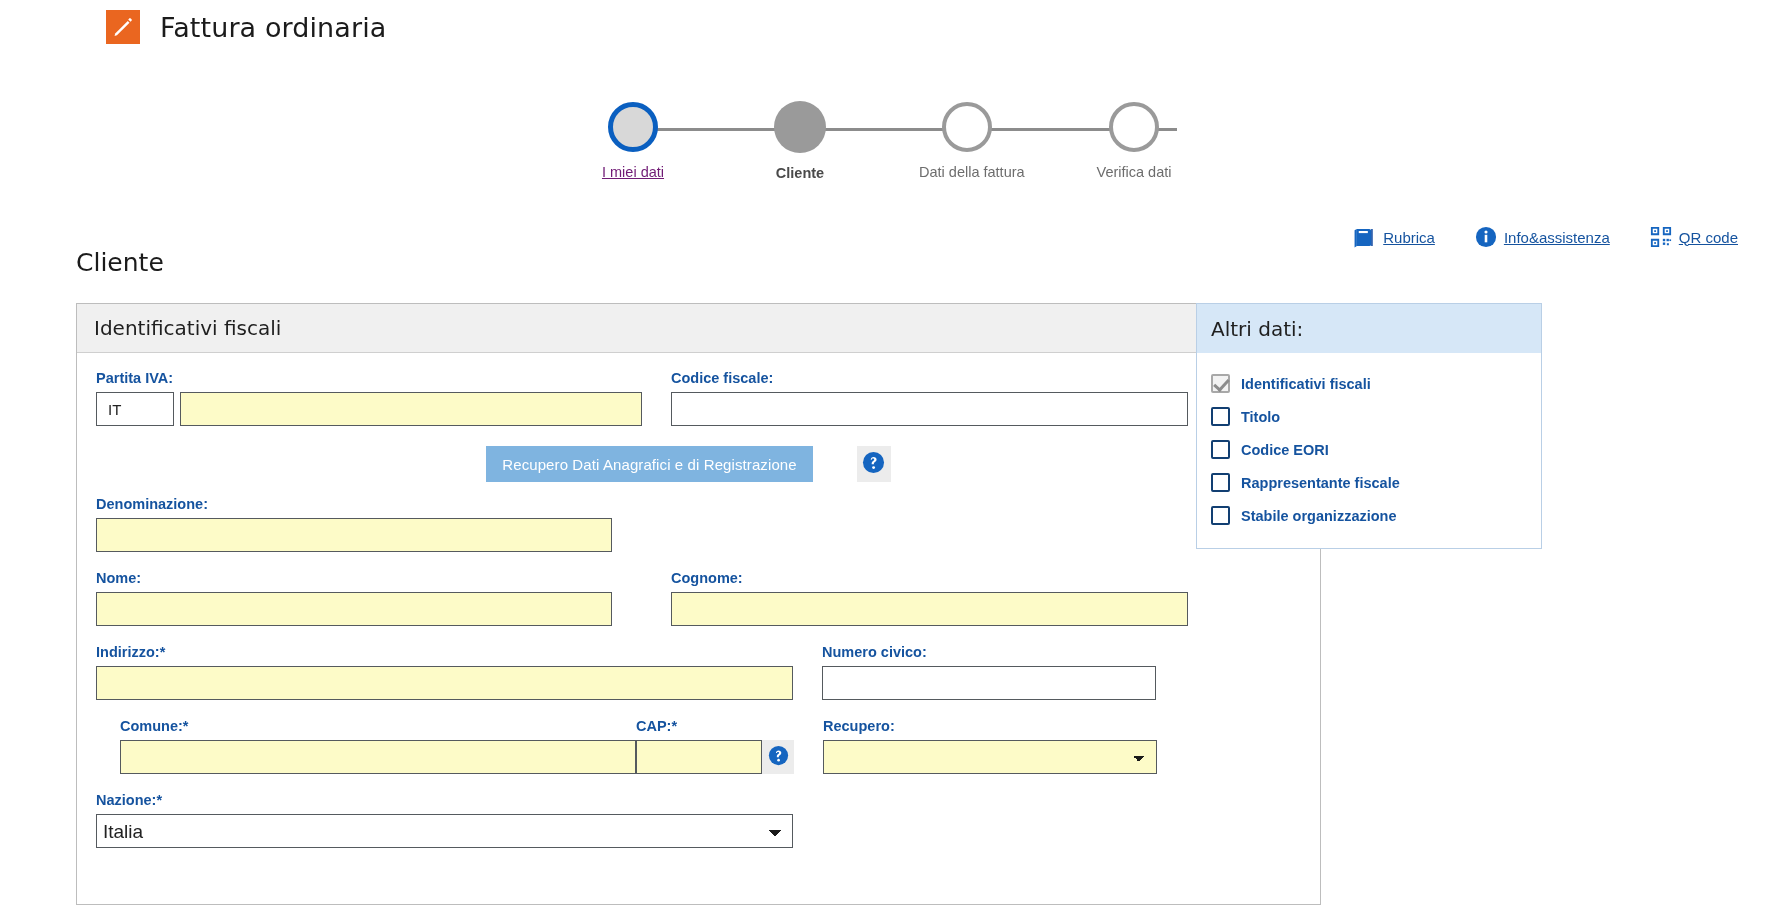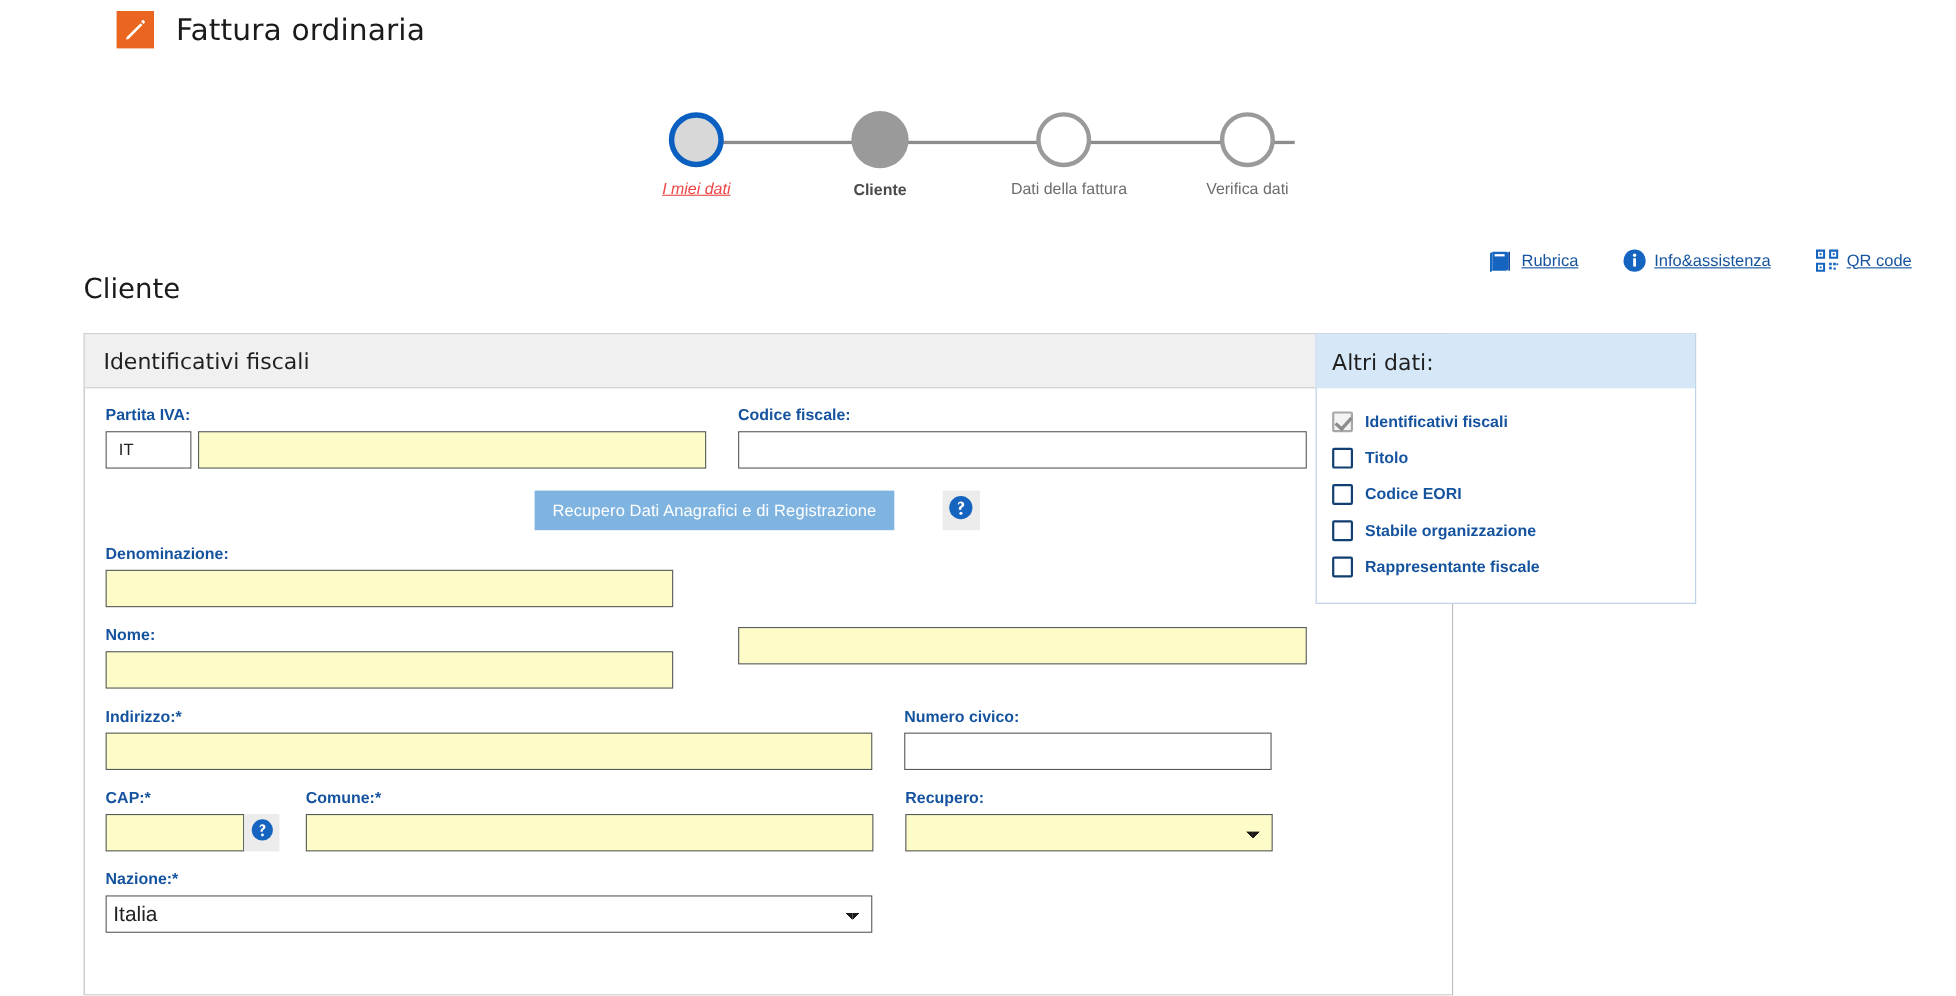--- a/index.html
+++ b/index.html
@@ -63,24 +63,23 @@
   .step.done .bubble  { border: 5px solid #0a5fc0; background: #d8d8d8; }
   .step.current .bubble { border: none; background: #9a9a9a; width: 52px; height: 52px; margin-top: 17px;}
   .step.todo .bubble  { border: 4px solid #9a9a9a; background: #ffffff; }
   .step .label {
     margin-top: 12px;
     font-size: 14.5px;
     color: #6d6d6d;
     white-space: nowrap;
   }
   .step.done .label {
-    color: #ef4444;
+    color: #701a75;
     text-decoration: underline;
     cursor: pointer;
-    font-style: italic;
   }
   .step.current .label { color: #4a4a4a; font-weight: bold; }
 
   
   .util-bar {
     position: absolute;
     right: 40px; top: 226px;
     display: flex; align-items: center;
     gap: 40px;
   }
@@ -411,57 +410,58 @@
         <label class="f-label">Denominazione:</label>
         <input class="f-input w-denominazione" type="text" value="" style="">
       </div>
 
       <div class="row mb-row">
         <div class="col-left">
           <label class="f-label">Nome:</label>
           <input class="f-input w-nome" type="text" value="" style="">
         </div>
         <div class="col-right">
+          <label class="f-label">Cognome:</label>
           <input class="f-input" type="text" value="" style="">
         </div>
       </div>
 
       <div class="flexrow mb-row">
         <div>
           <label class="f-label">Indirizzo:*</label>
           <input class="f-input w-indirizzo" type="text" value="" style="">
         </div>
         <div class="gap-right">
           <label class="f-label">Numero civico:</label>
           <input class="f-input plain w-numcivico" type="text" value="" style="">
         </div>
       </div>
 
       <div class="flexrow mb-row">
+        <div style="margin-left:24px;">
+          <label class="f-label">Comune:*</label>
+          <input class="f-input w-comune" type="text" value="" style="">
+        </div>
+
         <div>
           <label class="f-label">CAP:*</label>
           <div class="cap-wrap">
             <input class="f-input cap-input" type="text" value="" style="">
             <div class="cap-help">
               <span>
                 <svg width="21" height="21" viewBox="0 0 24 24">
                   <circle cx="12" cy="12" r="11" fill="#1565c0"></circle>
                   <path d="M9.1 9.1c0-1.7 1.3-2.9 3-2.9 1.8 0 3.1 1.1 3.1 2.7 0 1.3-.7 2-1.7 2.7-.8.6-1.1 1-1.1 1.8v.5h-2.3v-.8c0-1.3.5-2 1.5-2.7.8-.6 1.1-.9 1.1-1.5 0-.6-.5-1-1.2-1-.8 0-1.3.5-1.3 1.2H9.1z" fill="#ffffff"></path>
                   <circle cx="12.1" cy="17.3" r="1.5" fill="#ffffff"></circle>
                 </svg>
               </span>
             </div>
           </div>
         </div>
 
-        <div style="margin-left:24px;">
-          <label class="f-label">Comune:*</label>
-          <input class="f-input w-comune" type="text" value="" style="">
-        </div>
-
         <div style="margin-left:29px;">
           <label class="f-label">Recupero:</label>
           <select class="f-select w-provincia">
             <option></option>
           </select>
         </div>
       </div>
 
       <div>
         <label class="f-label">Nazione:*</label>
@@ -487,24 +487,24 @@
         <span class="chk-label">Titolo</span>
       </div>
 
       <div class="chk-row">
         <span class="chk"></span>
         <span class="chk-label">Codice EORI</span>
       </div>
 
       <div class="chk-row">
         <span class="chk"></span>
-        <span class="chk-label">Stabile organizzazione</span>
+        <span class="chk-label">Rappresentante fiscale</span>
       </div>
 
       <div class="chk-row">
         <span class="chk"></span>
-        <span class="chk-label">Rappresentante fiscale</span>
+        <span class="chk-label">Stabile organizzazione</span>
       </div>
 
     </div>
   </div>
 
 </div>
 
 </body></html>

